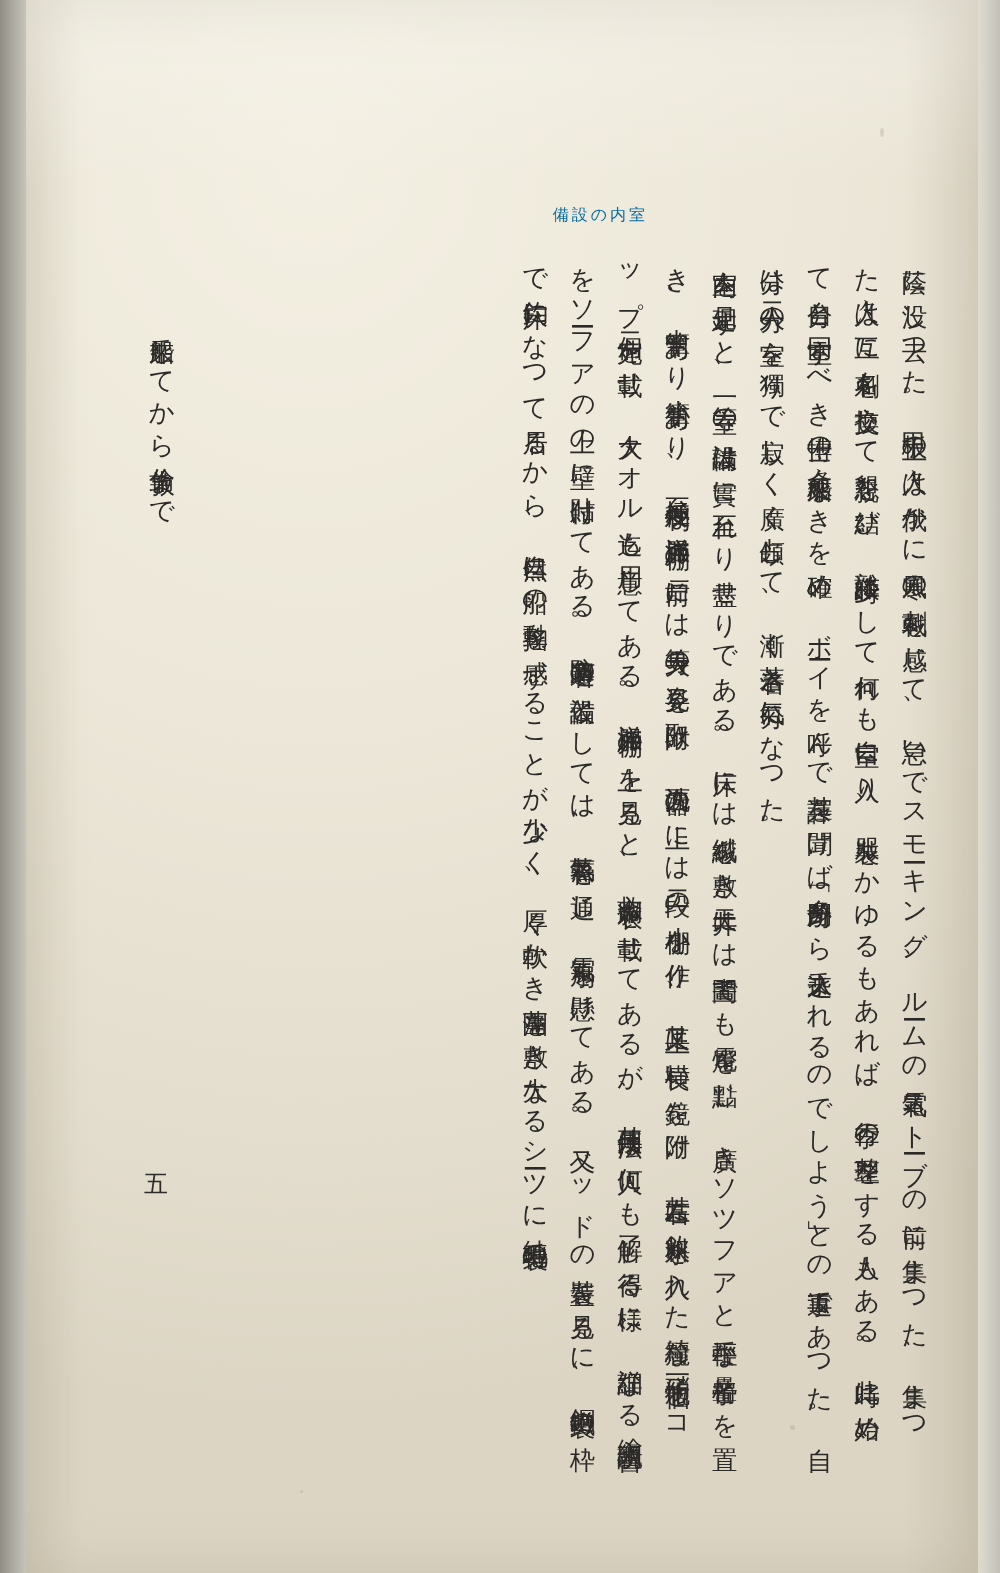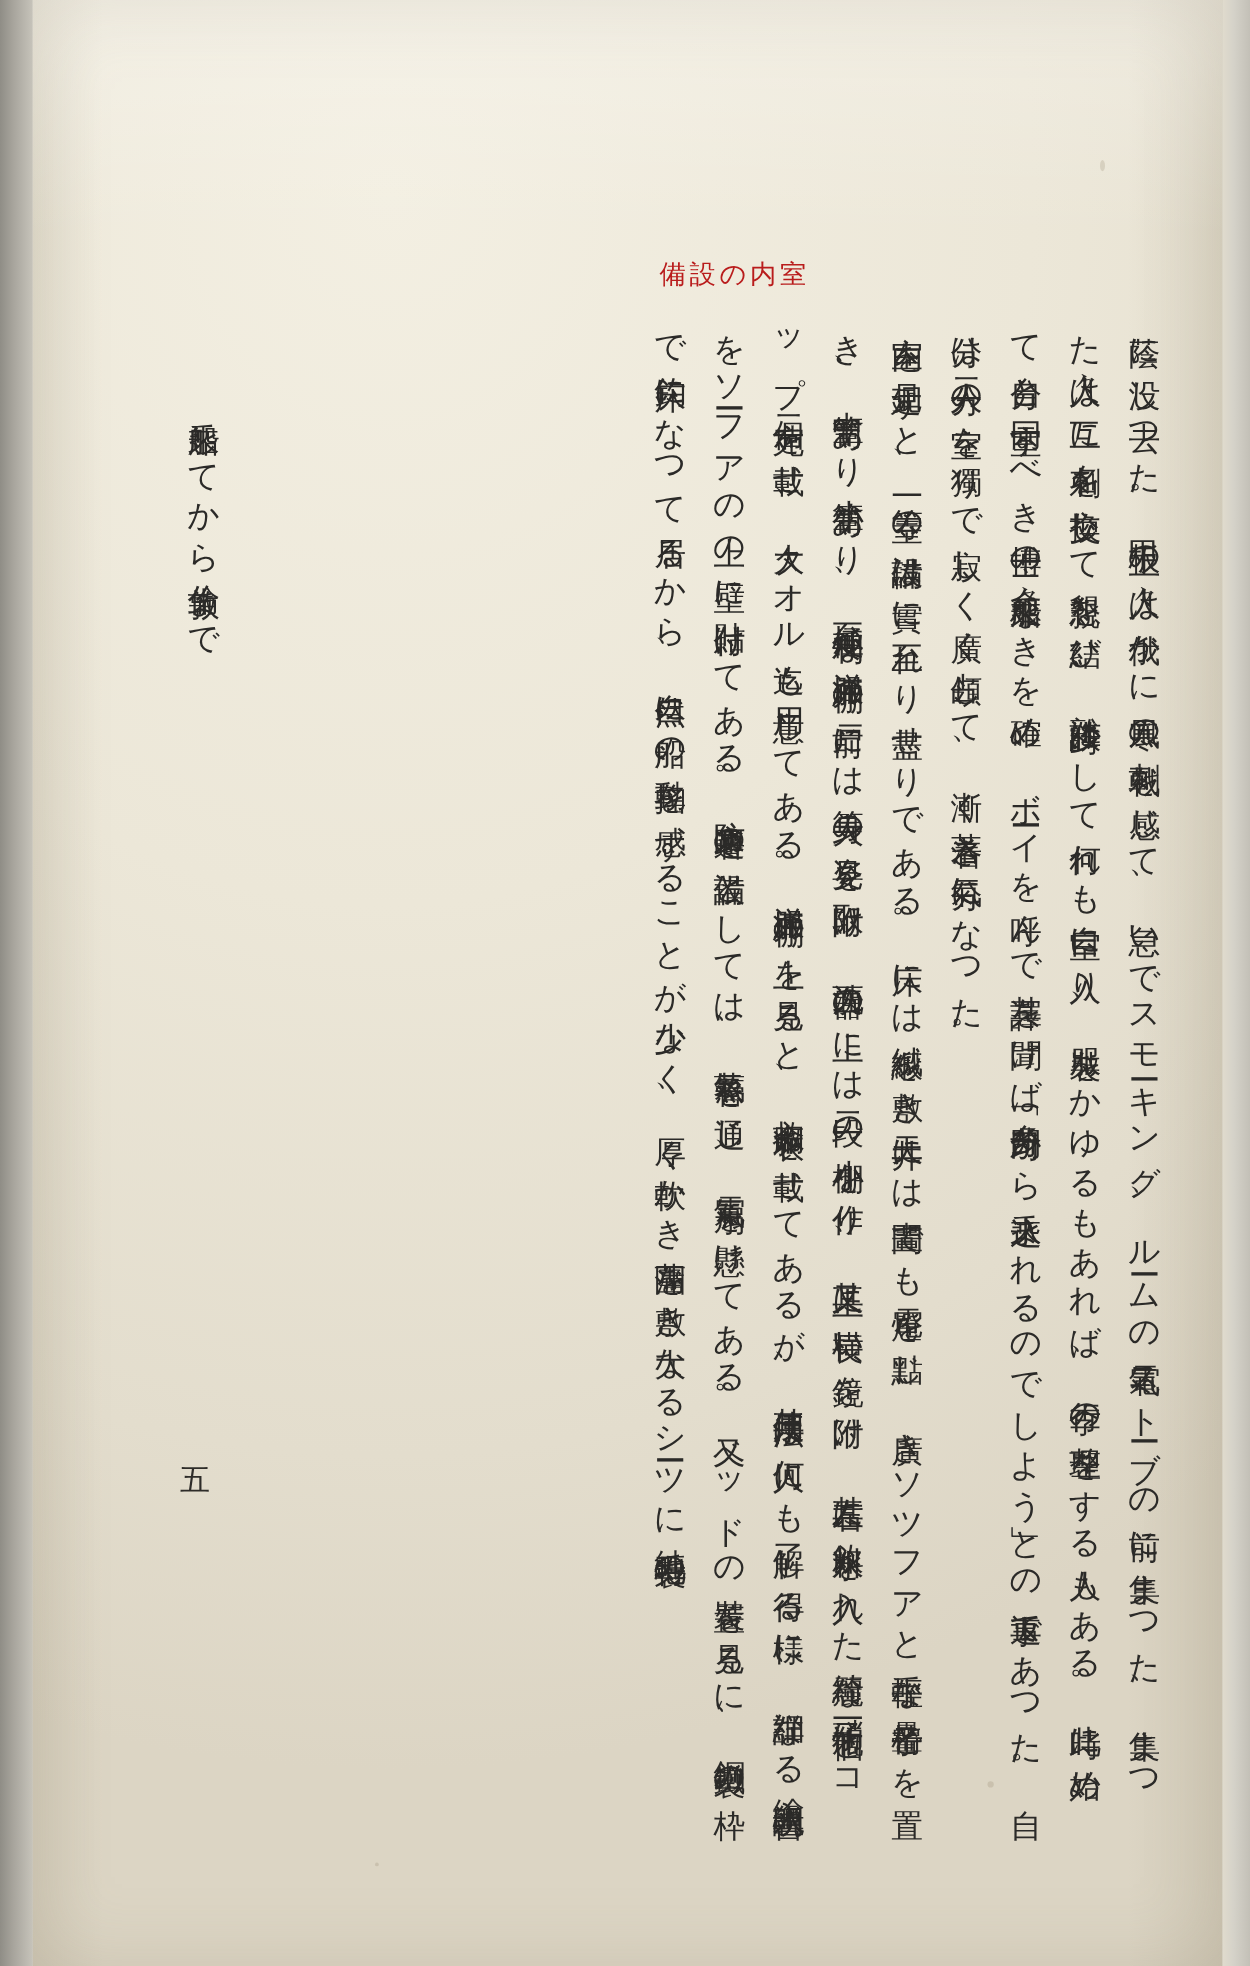--- a/index.html
+++ b/index.html
@@ -76,23 +76,23 @@
   }
   .text-block p {
     margin: 0;
     padding: 0;
   }
   .running-head {
     position: absolute;
     top: 205px;
     right: 352px;
     writing-mode: horizontal-tb;
-    font-size: 21px;
+    font-size: 16px;
     letter-spacing: 3px;
-    color: #b91c1c;
+    color: #0369a1;
     font-family: Liberation Serif, serif;
   }
   .folio {
     position: absolute;
     left: 140px;
     top: 1155px;
     font-size: 24px;
     color: #2e2c29;
     writing-mode: vertical-rl;
     text-orientation: upright;

